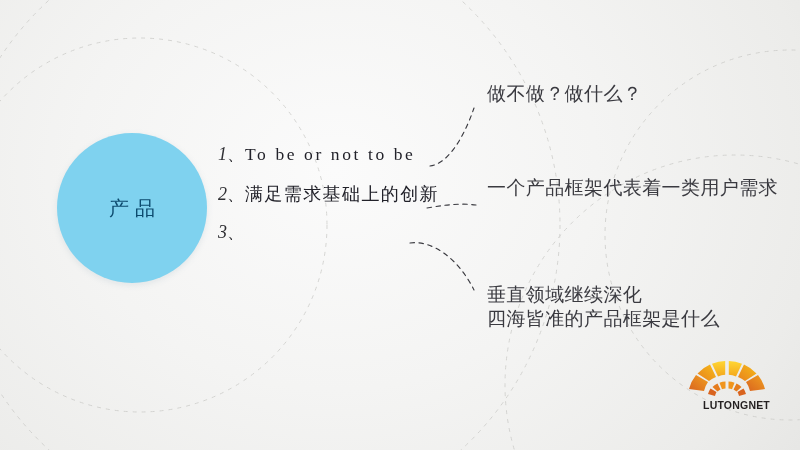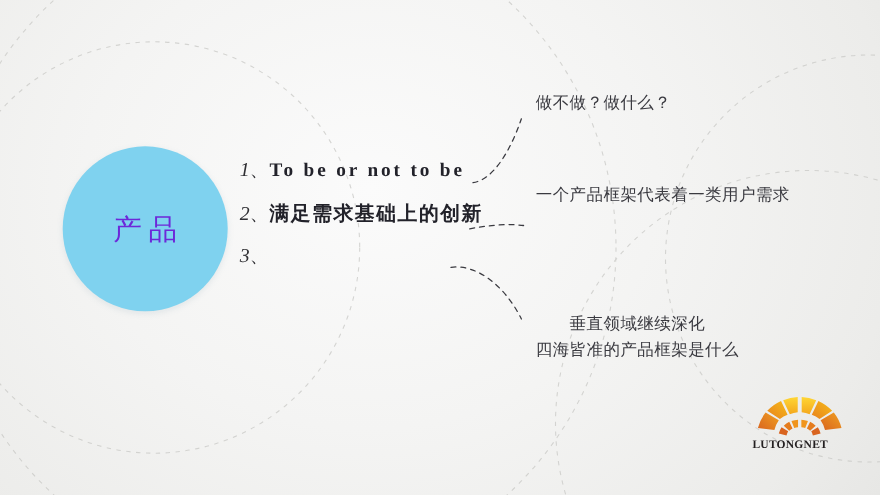--- a/index.html
+++ b/index.html
@@ -41,22 +41,22 @@
     width: 150px;
     height: 150px;
     border-radius: 50%;
     background: #7fd2ef;
     display: flex;
     align-items: center;
     justify-content: center;
     box-shadow: 0 2px 6px rgba(120,150,165,0.16);
   }
   .topic-circle-label {
-    color: #6d28d9;
-    font-size: 26px;
+    color: #0c4a6e;
+    font-size: 20px;
     letter-spacing: 6px;
     text-indent: 6px;
     font-family: "Liberation Serif", serif;
     white-space: nowrap;
   }
 
   
   .agenda {
     position: absolute;
     left: 218px;
@@ -78,60 +78,58 @@
   .agenda-sep {
     font-size: 17px;
     color: #2f2f33;
     margin-right: 1px;
   }
   .agenda-text {
     font-size: 18px;
     color: #22222a;
     font-family: "Liberation Serif", serif;
     letter-spacing: 1.4px;
-    font-weight: bold;
   }
   .agenda-item.latin .agenda-text {
     letter-spacing: 2.6px;
     font-size: 17.5px;
   }
 
   
   .note {
     position: absolute;
     white-space: nowrap;
   }
   .note-line {
-    font-size: 15px;
+    font-size: 19px;
     line-height: 24px;
     color: #3a3a40;
     font-family: Liberation Sans, sans-serif;
     letter-spacing: 0.4px;
-    text-align: center;
   }
   #note-0 { left: 487px; top: 82px; }
-  #note-1 { left: 487px; top: 166px; }
+  #note-1 { left: 487px; top: 176px; }
   #note-2 { left: 487px; top: 283px; }
 
   
   .logo {
     position: absolute;
     left: 684px;
     top: 358px;
     width: 86px;
     height: 58px;
   }
   .logo-mark {
     width: 86px;
     height: 42px;
     display: block;
   }
   .logo-text {
-    text-align: left;
-    font-family: Liberation Serif, serif;
+    text-align: right;
+    font-family: Liberation Sans, sans-serif;
     font-weight: bold;
     font-size: 10.5px;
     letter-spacing: 0.2px;
     color: #231f20;
     margin-top: -1px;
   }
 </style>
 </head>
 <body>
 

